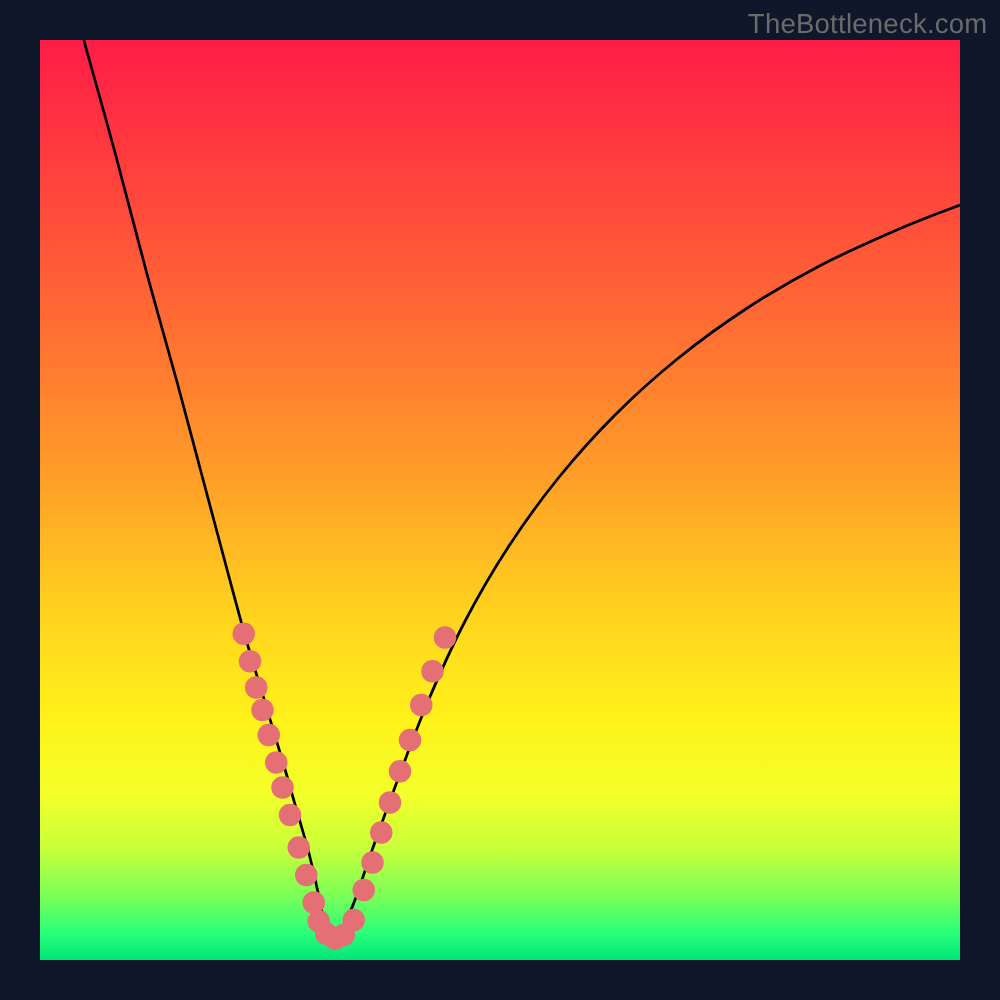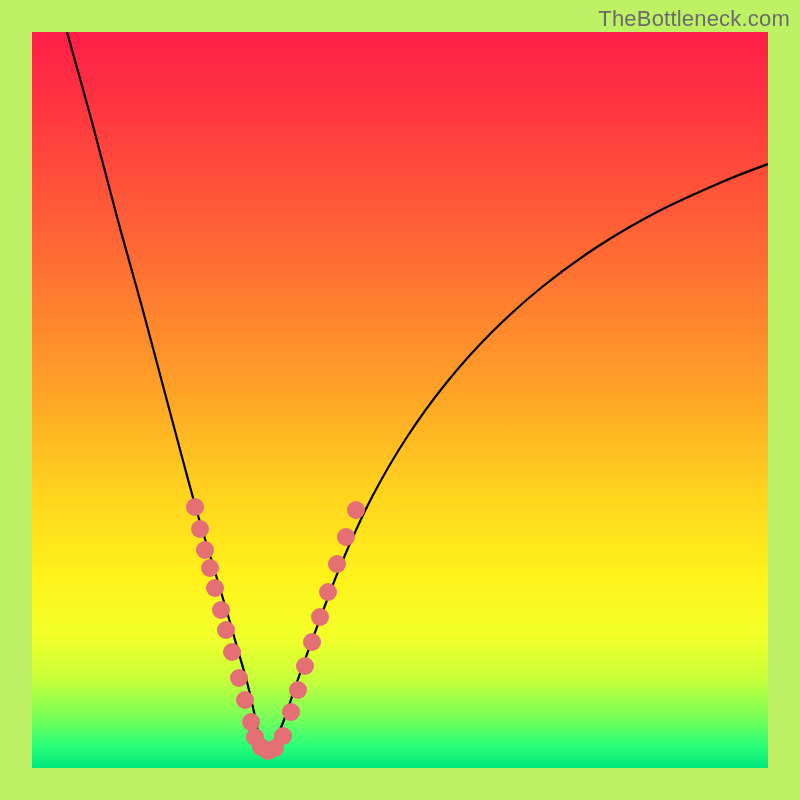--- a/index.html
+++ b/index.html
@@ -10,21 +10,21 @@
     overflow: hidden;
     background: #000;
     font-family: Arial, Helvetica, sans-serif;
   }
   .frame {
     position: absolute;
     left: 0;
     top: 0;
     width: 800px;
     height: 800px;
-    background: #bef264;
+    background: #0f172a;
     text-align: right;
   }
   .plot {
     position: absolute;
     left: 32px;
     top: 32px;
     width: 736px;
     height: 736px;
     
     background: linear-gradient(to bottom,

